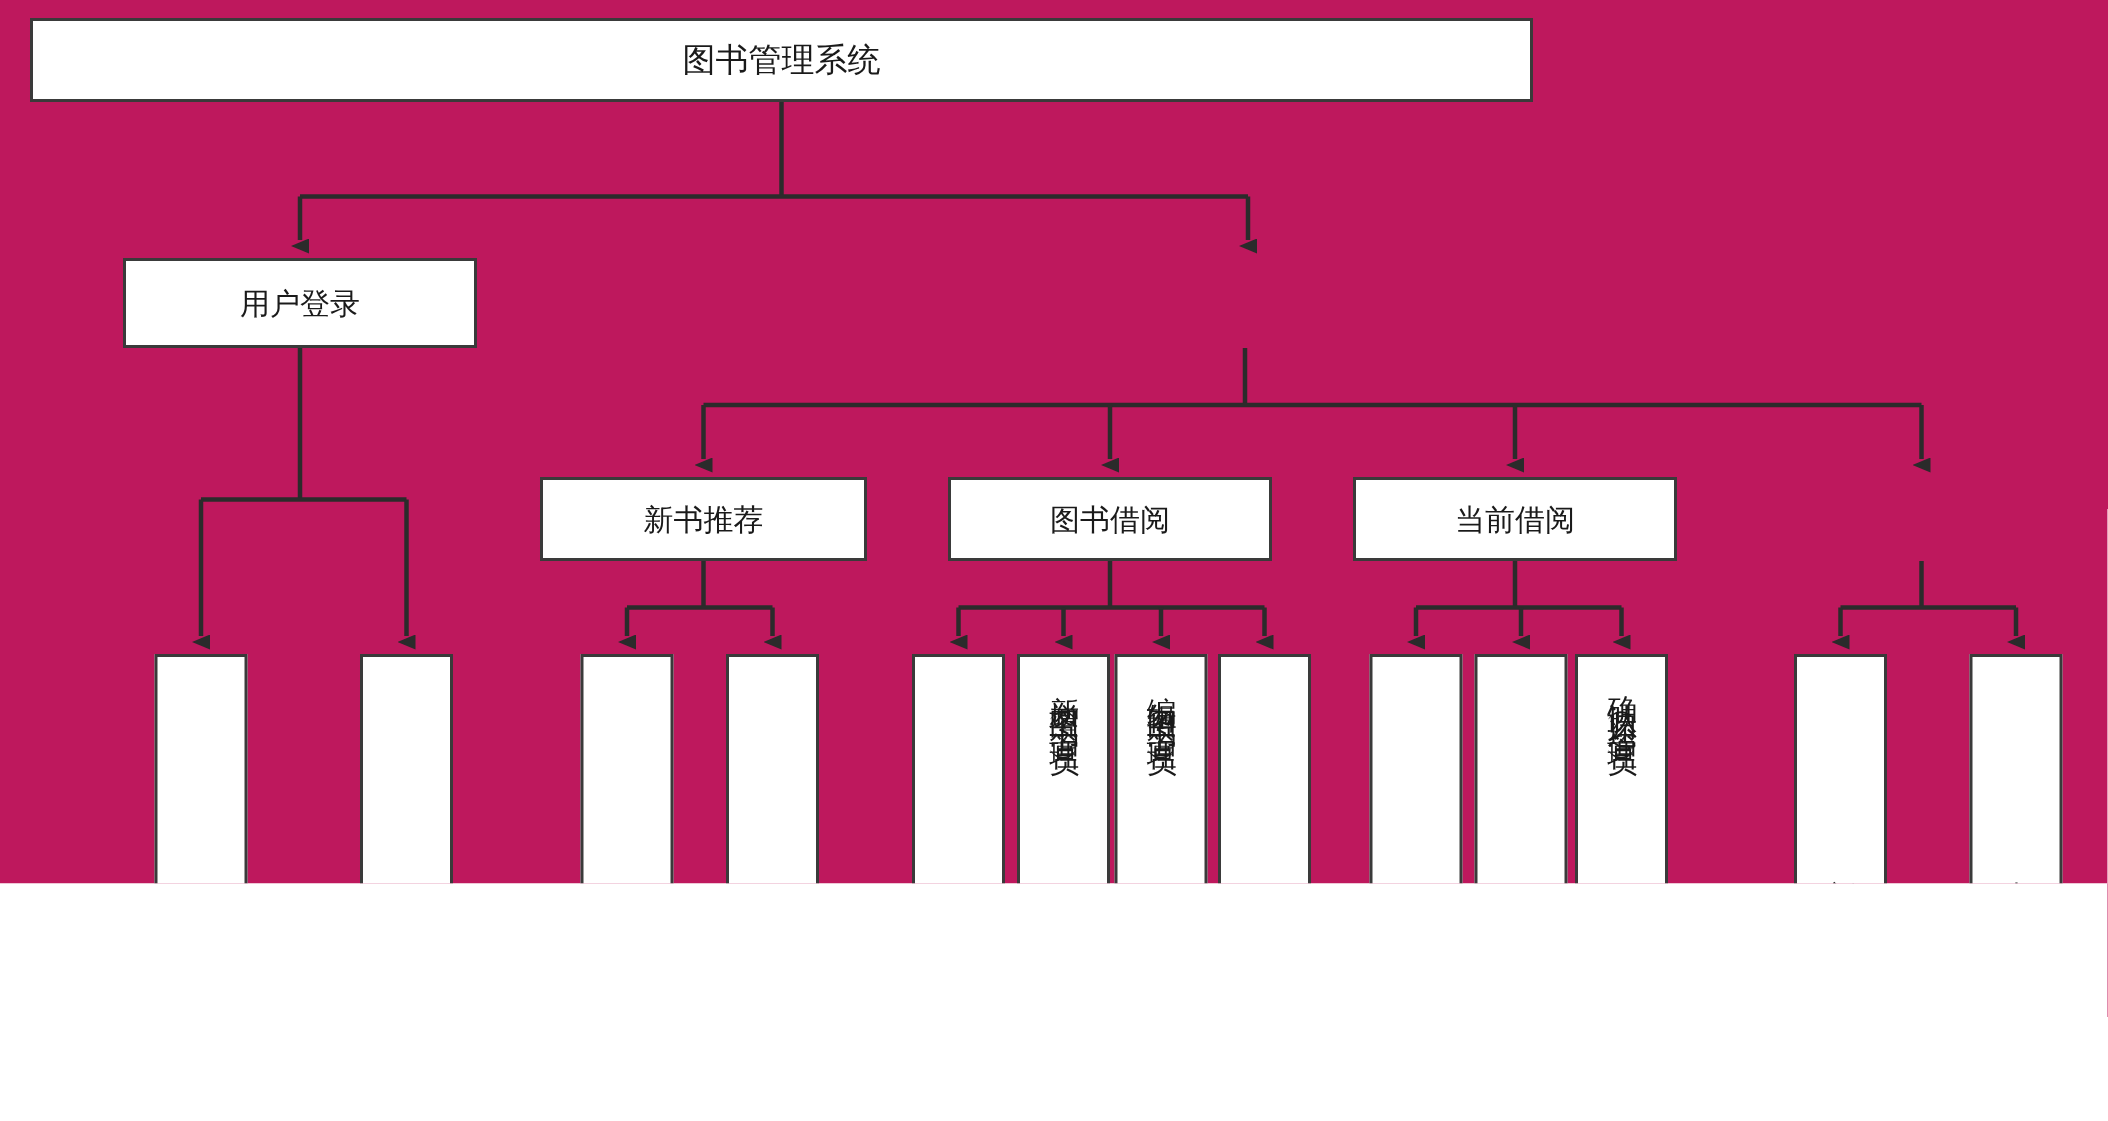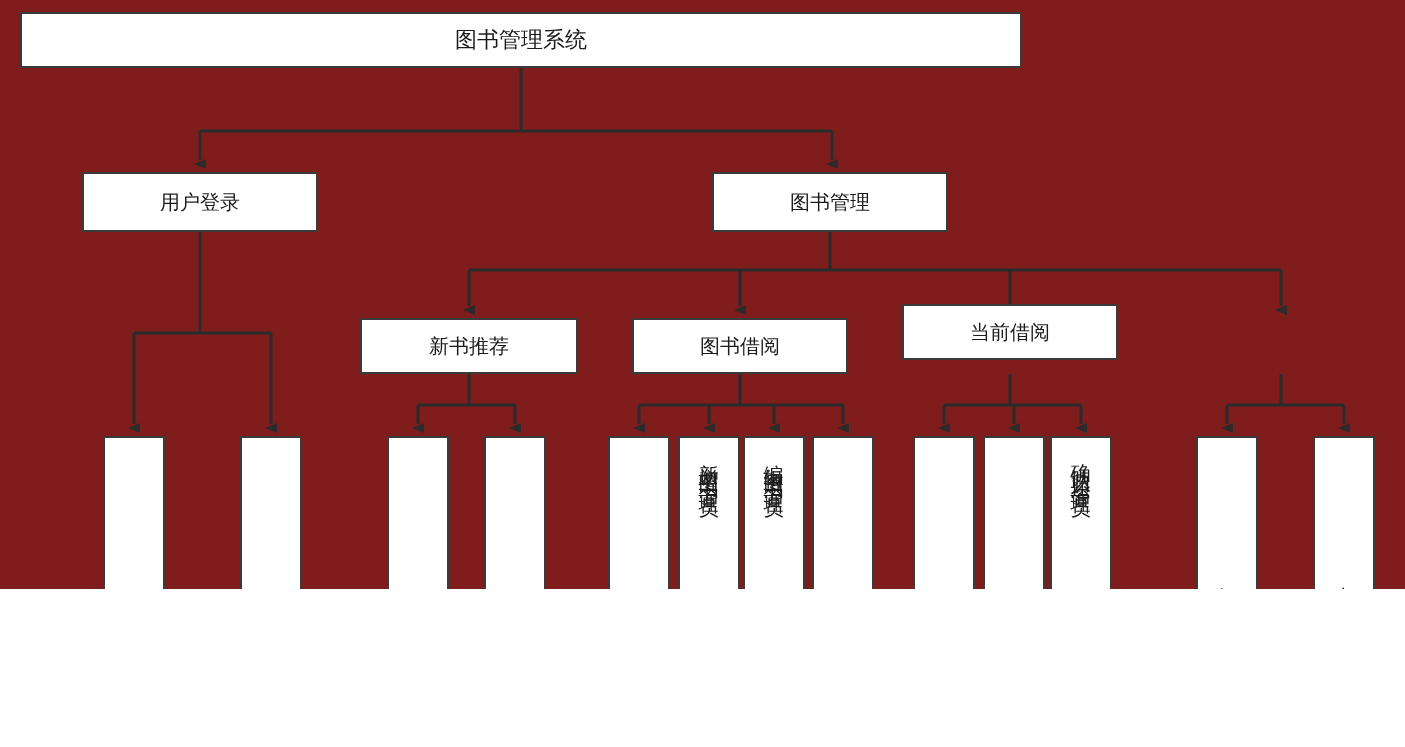--- a/index.html
+++ b/index.html
@@ -7,21 +7,21 @@
     padding: 0;
     background: #ffffff;
   }
   body {
     font-family: "Liberation Sans", "DejaVu Sans", sans-serif;
   }
   #canvas {
     position: relative;
     width: 1405px;
     height: 589px;
-    background: #7f1d1d;
+    background: #be185d;
     overflow: hidden;
   }
   svg.edges {
     position: absolute;
     left: 0;
     top: 0;
     width: 1405px;
     height: 747px;
     pointer-events: none;
   }
@@ -124,31 +124,28 @@
     </g>
   </svg>
 
   <div class="node root" style="left:20px; top:12px; width:1002px; height:56px;">
     <span>图书管理系统</span>
   </div>
 
   <div class="node mid" style="left:82px; top:172px; width:236px; height:60px;">
     <span>用户登录</span>
   </div>
-  <div class="node mid" style="left:712px; top:172px; width:236px; height:60px;">
-    <span>图书管理</span>
-  </div>
 
   <div class="node mid" style="left:632px; top:318px; width:216px; height:56px;">
     <span>图书借阅</span>
   </div>
   <div class="node mid" style="left:360px; top:318px; width:218px; height:56px;">
     <span>新书推荐</span>
   </div>
-  <div class="node mid" style="left:902px; top:304px; width:216px; height:56px;">
+  <div class="node mid" style="left:902px; top:318px; width:216px; height:56px;">
     <span>当前借阅</span>
   </div>
 
   <div class="node leaf leaf-mid" style="left:103px; top:436px; width:62px; height:299px;">
     <span class="vtext">用户登录</span>
   </div>
   <div class="node leaf leaf-mid" style="left:240px; top:436px; width:62px; height:299px;">
     <span class="vtext">注销登录</span>
   </div>
 

